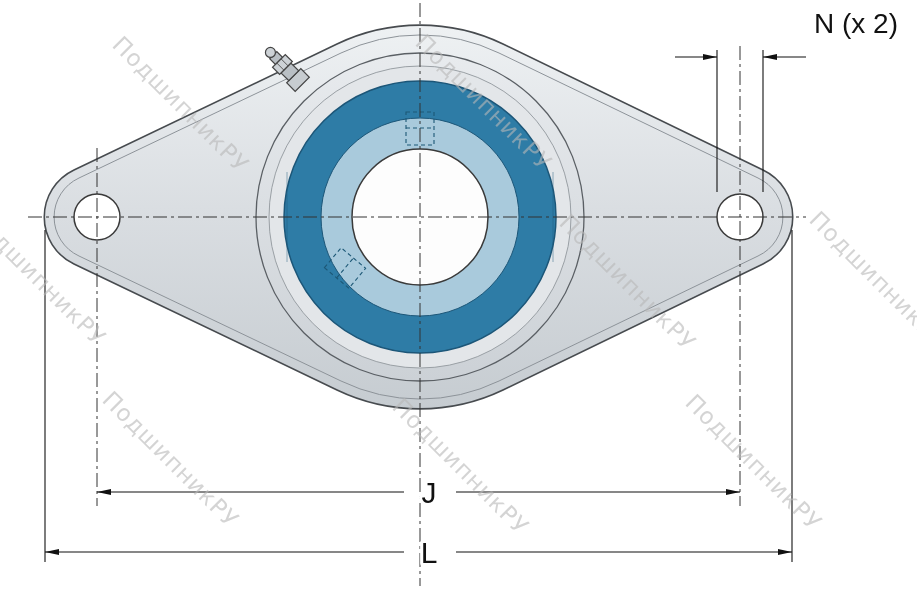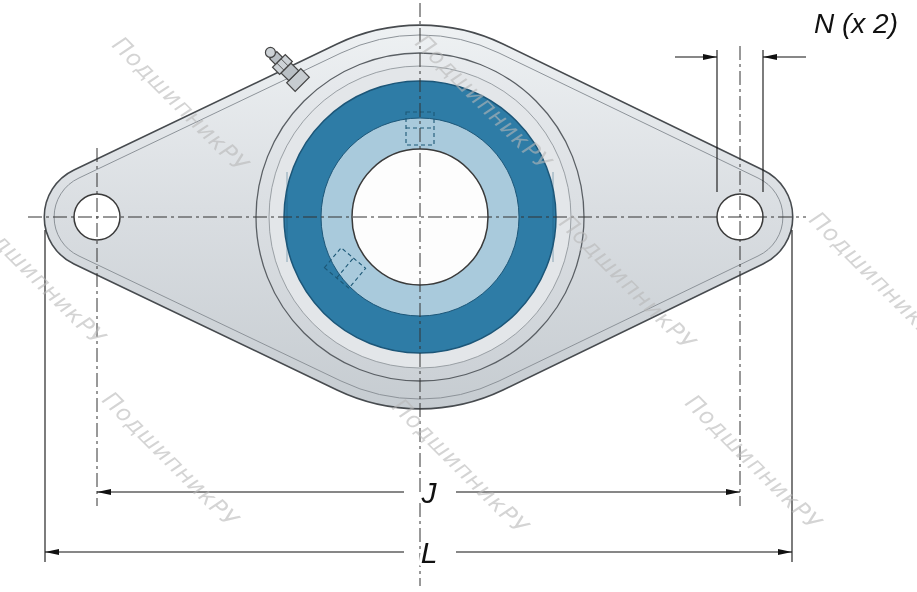--- a/index.html
+++ b/index.html
@@ -7,21 +7,20 @@
     padding: 0;
     background: #ffffff;
     font-family: "Liberation Sans", sans-serif;
   }
   .stage {
     position: relative;
     width: 917px;
     height: 592px;
     background: #ffffff;
     overflow: hidden;
-    font-style: italic;
   }
   svg { display: block; }
   .dim-label {
     font-family: "Liberation Sans", sans-serif;
     font-size: 30px;
     fill: #111;
     paint-order: stroke;
     stroke: #ffffff;
     stroke-width: 6px;
     stroke-linejoin: round;

